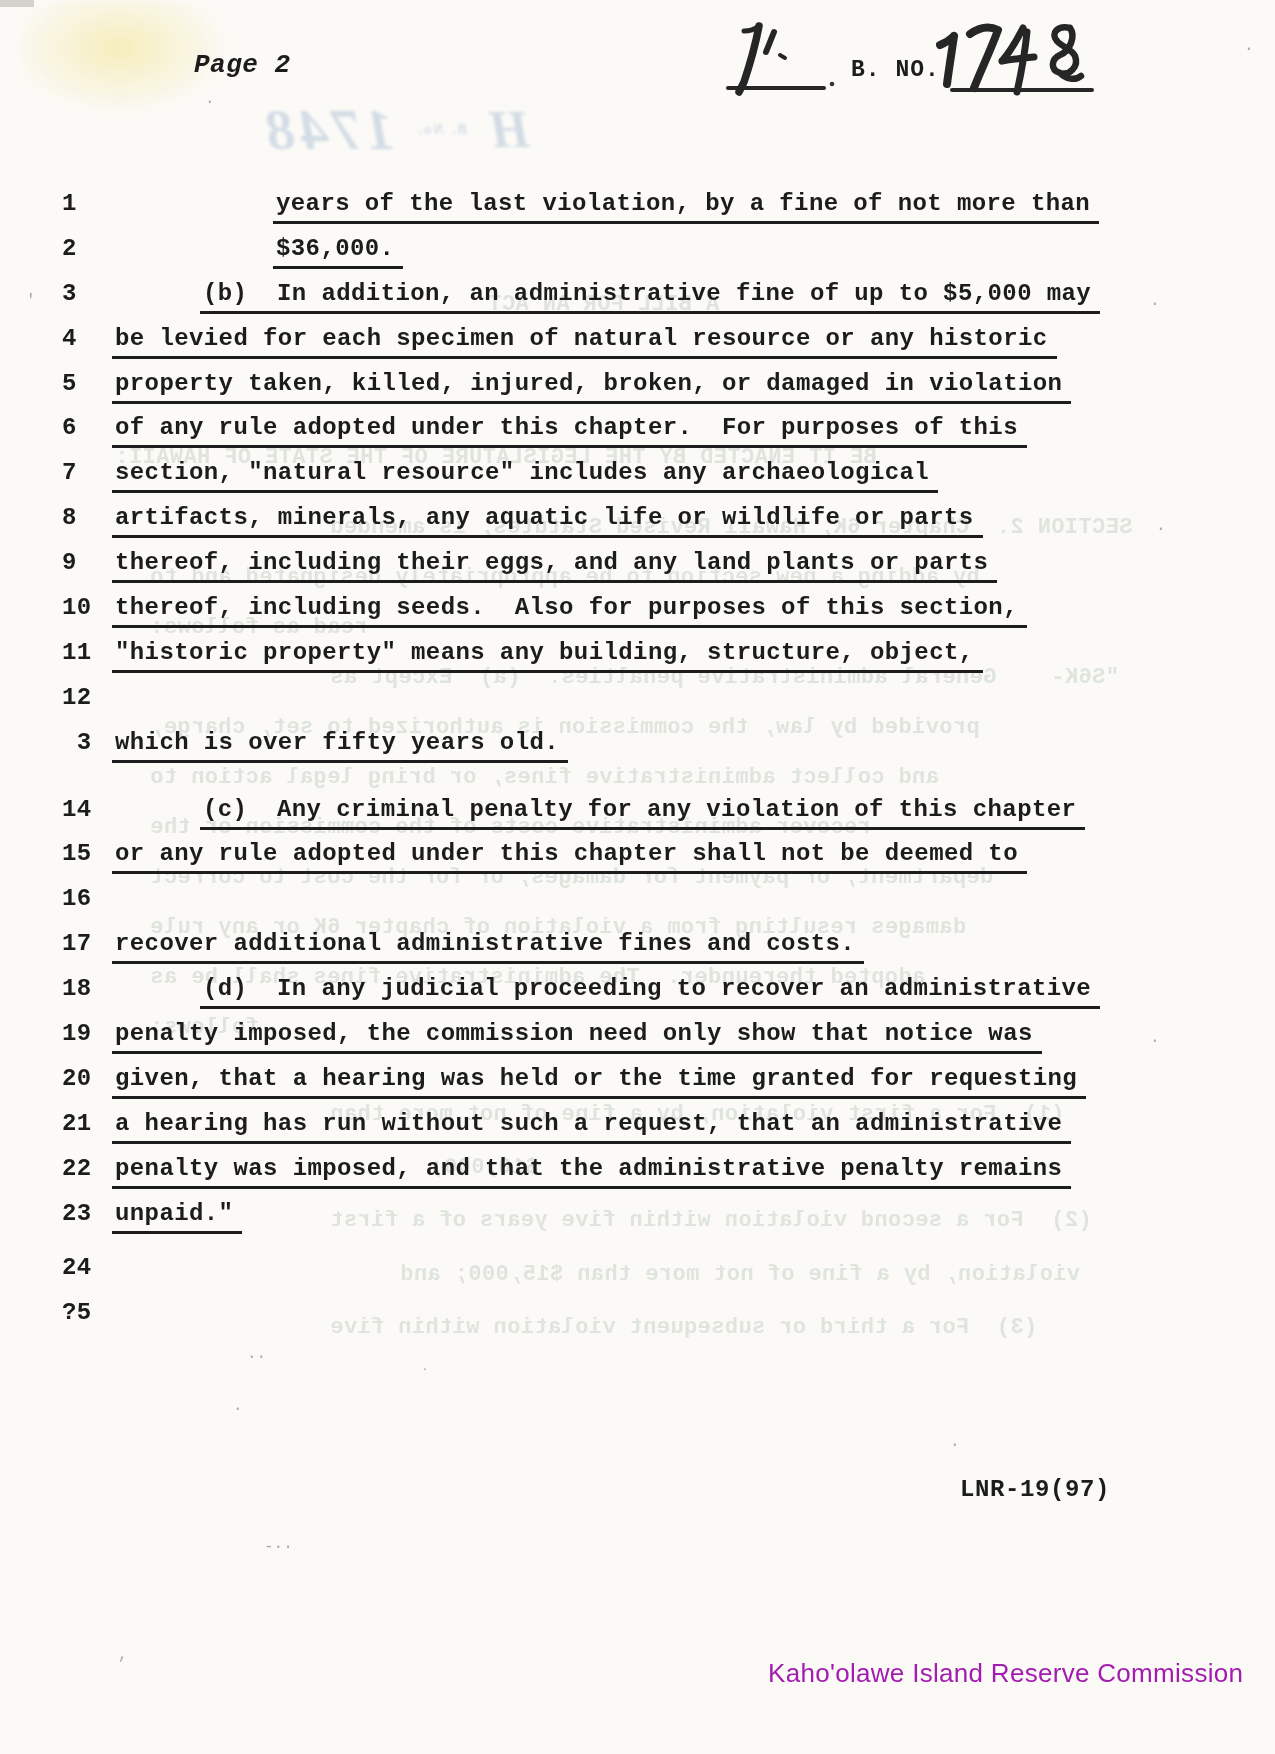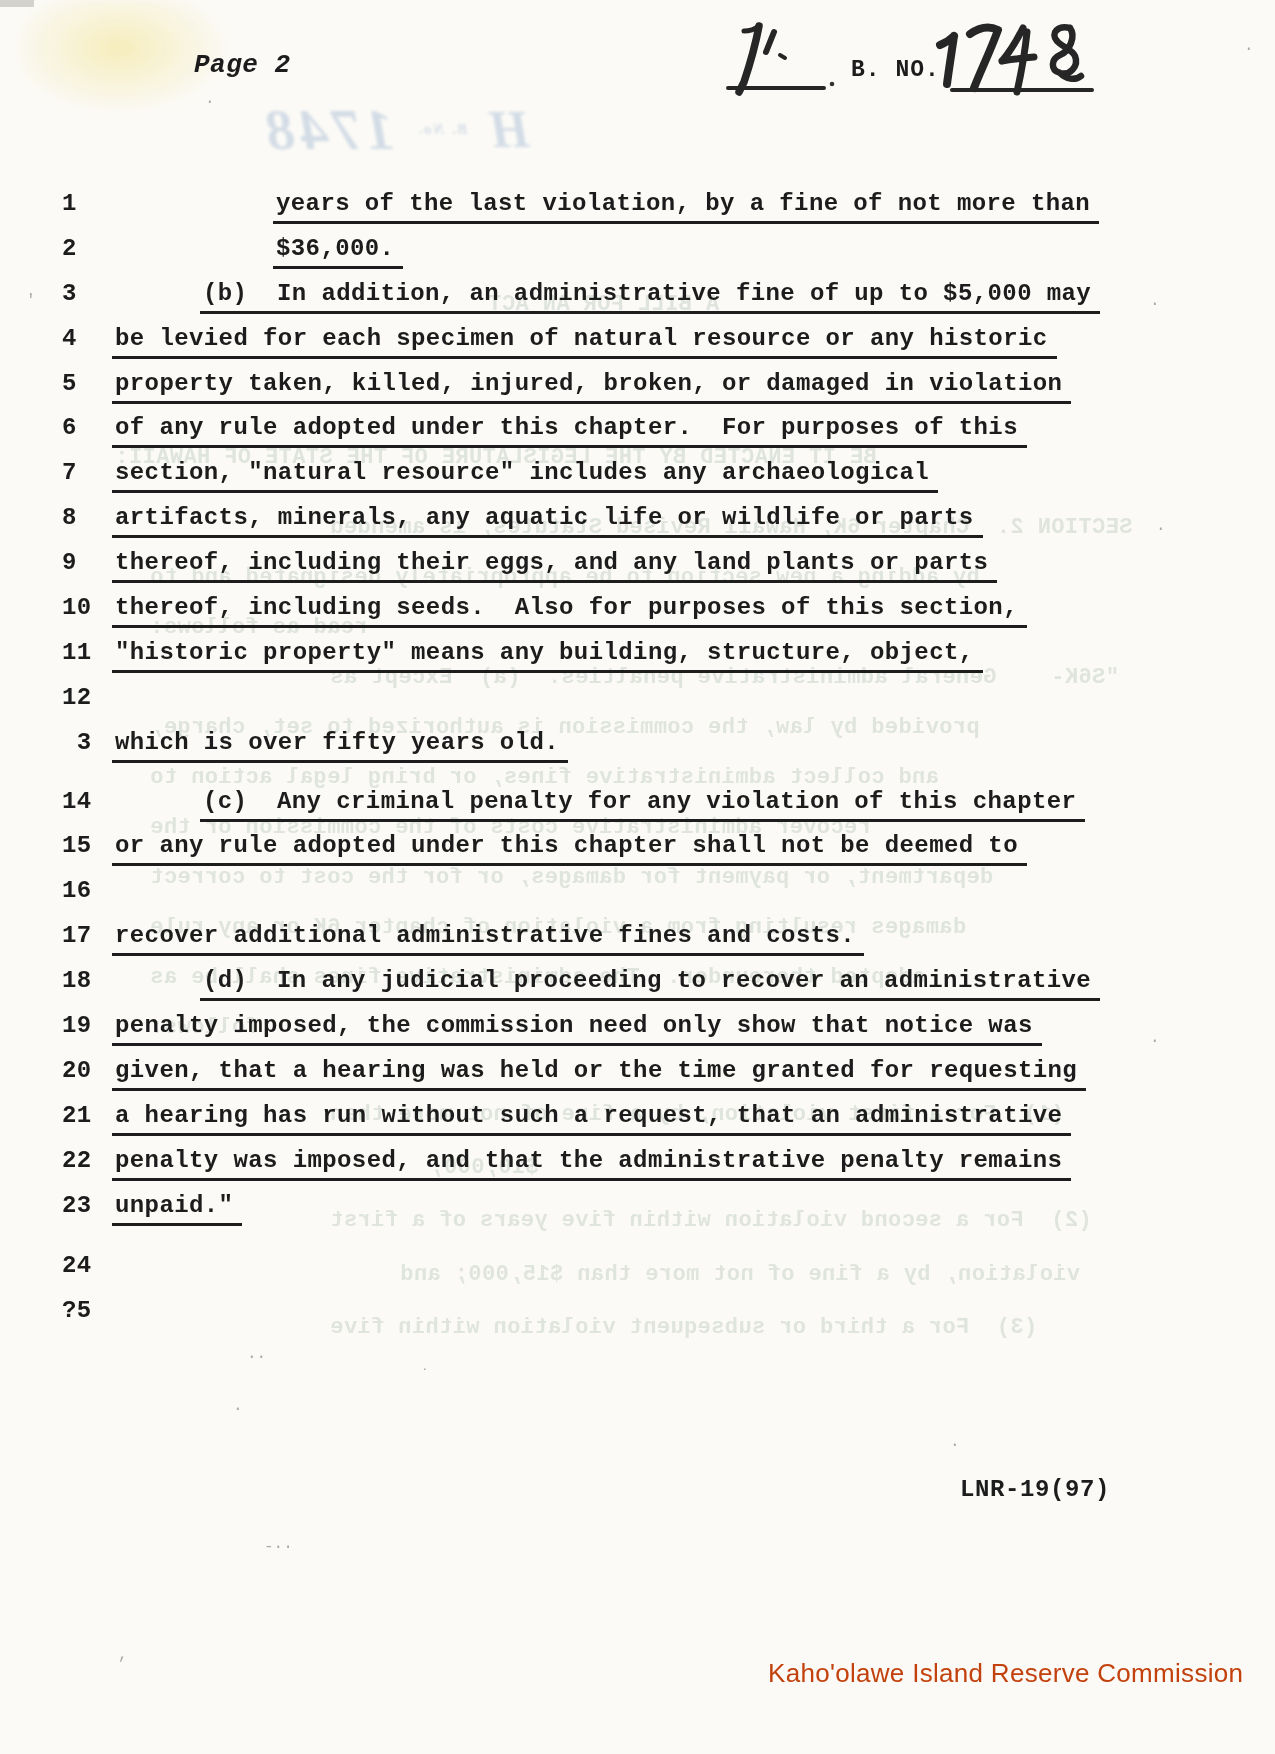--- a/index.html
+++ b/index.html
@@ -25,22 +25,22 @@
   .ghost-hdr .gh-mid{font-size:15px;font-weight:700;letter-spacing:2px;}
   .ghost-hdr .gh-num{font-size:58px;font-weight:700;letter-spacing:4px;}
   .ghost-line{
     position:absolute;display:inline-block;transform:scaleX(-1);
     font-size:22px;font-weight:700;letter-spacing:.4px;white-space:pre;
     filter:blur(.6px);opacity:.5;
   }
   
   .body-lines{position:absolute;left:0;top:183px;width:1200px;}
   .row{position:relative;height:44.9px;}
-  .row:nth-child(14){margin-top:14px;}
-  .row:nth-child(24){margin-top:16px;}
+  .row:nth-child(14){margin-top:22px;}
+  .row:nth-child(24){margin-top:10px;}
   .num{position:absolute;left:62px;top:9px;font-size:24px;font-weight:700;line-height:24px;white-space:pre;letter-spacing:.4px;}
   .txt{position:absolute;top:9px;height:29px;font-size:24px;font-weight:700;line-height:24px;
        white-space:pre;letter-spacing:.4px;}
   .txt.u{border-bottom:3px solid #1d1d1d;padding:0 9px 0 3px;}
   .ind-a{left:112px;}
   .ind-b{left:200px;}
   .ind-c{left:273px;}
   .footer-code{position:absolute;left:960px;top:1476px;font-size:24px;font-weight:700;letter-spacing:.6px;white-space:pre;}
   .watermark{position:absolute;left:768px;top:1658px;font-family:"Liberation Sans","DejaVu Sans",sans-serif;
     font-size:26px;font-weight:400;letter-spacing:.3px;white-space:pre;}
@@ -193,21 +193,21 @@
       </div>
       <div class="row">
         <span class="num">24</span>
       </div>
       <div class="row">
         <span class="num">?5</span>
       </div>
     </div>
 
   <div class="footer-code">LNR-19(97)</div>
-  <div class="watermark" style="color:#c2410c">Kaho'olawe Island Reserve Commission</div>
+  <div class="watermark" style="color:#a21caf">Kaho'olawe Island Reserve Commission</div>
 
   <div id="speck-layer">
       <span class="speck" style="left: 247px; top: 1348px;">··</span>
       <span class="speck" style="left: 233px; top: 1400px;">·</span>
       <span class="speck" style="left: 264px; top: 1538px;">-··</span>
       <span class="speck" style="left: 118px; top: 1646px;">,</span>
       <span class="speck" style="left: 1150px; top: 295px;">·</span>
       <span class="speck" style="left: 1156px; top: 520px;">·</span>
       <span class="speck" style="left: 1150px; top: 1032px;">·</span>
       <span class="speck" style="left: 1244px; top: 40px;">·</span>

